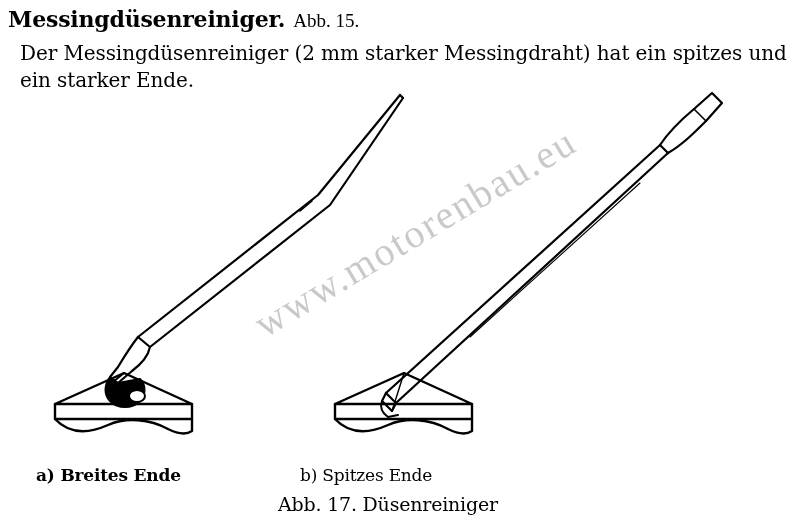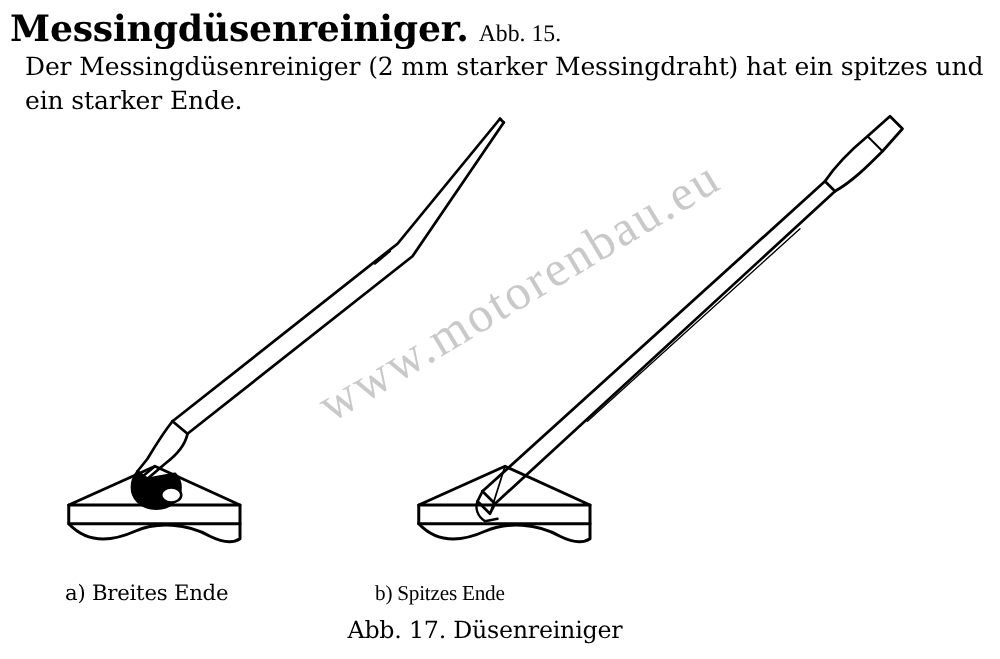--- a/index.html
+++ b/index.html
@@ -24,21 +24,21 @@
 
   
   .heading-line {
     position: absolute;
     left: 8px;
     top: 6px;
     width: 600px;
     white-space: nowrap;
   }
   .title-main {
-    font-size: 29px;
+    font-size: 22px;
     font-weight: bold;
     font-family: "DejaVu Serif", serif;
     letter-spacing: -0.2px;
   }
   .title-fig {
     font-size: 19px;
     font-family: Liberation Serif, serif;
     margin-left: 8px;
     letter-spacing: 0px;
   }
@@ -64,22 +64,22 @@
   .figure svg { display: block; }
 
   
   .cap {
     position: absolute;
     font-family: "DejaVu Serif", serif;
     font-size: 17px;
     letter-spacing: -0.2px;
     white-space: nowrap;
   }
-  .cap-a { left: 52px; top: 465px; }
-  .cap-b { left: 300px; top: 465px; font-family: Liberation Serif, serif; }
+  .cap-a { left: 36px; top: 465px; font-weight: bold; }
+  .cap-b { left: 300px; top: 465px; }
   .cap-main { left: 278px; top: 493px; font-size: 19px; }
 
   
   .watermark {
     position: absolute;
     left: 270px;
     top: 300px;
     transform: rotate(-31deg);
     transform-origin: left bottom;
     font-family: "Liberation Serif", serif;

